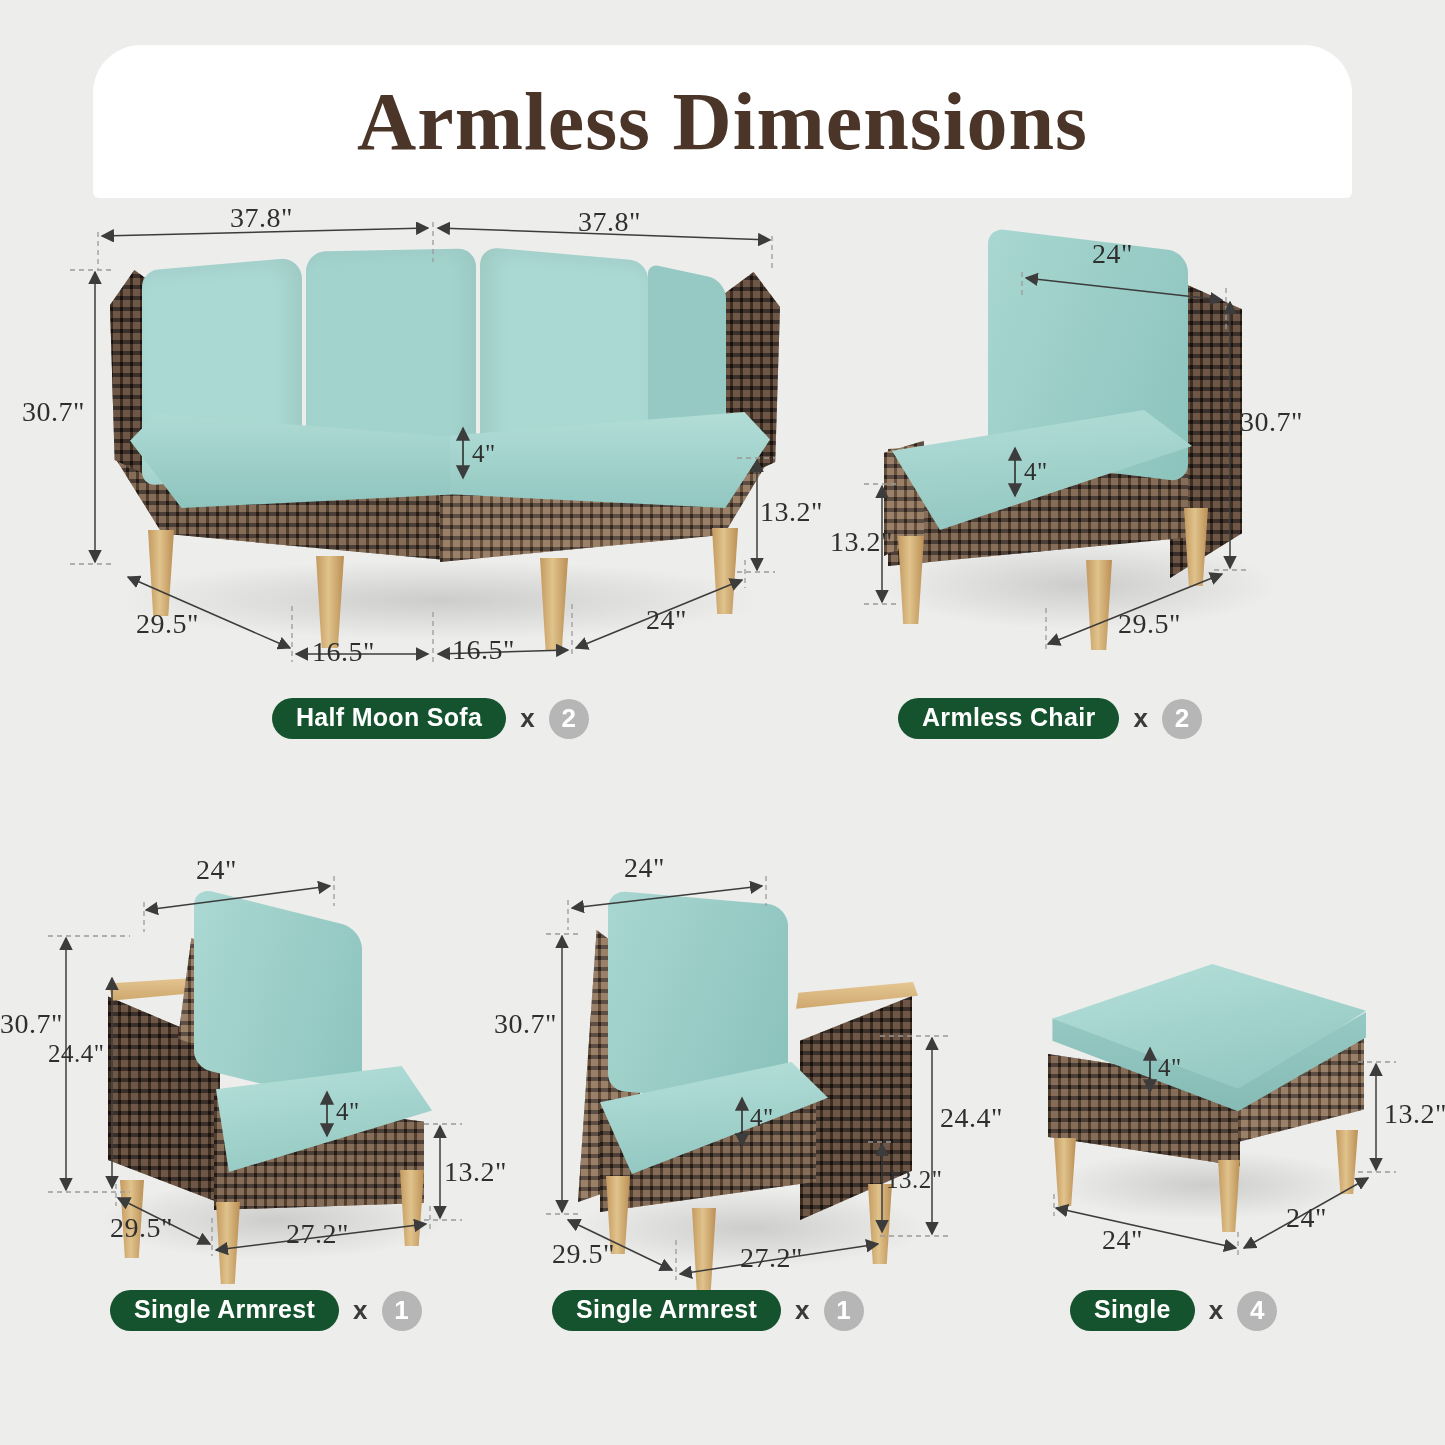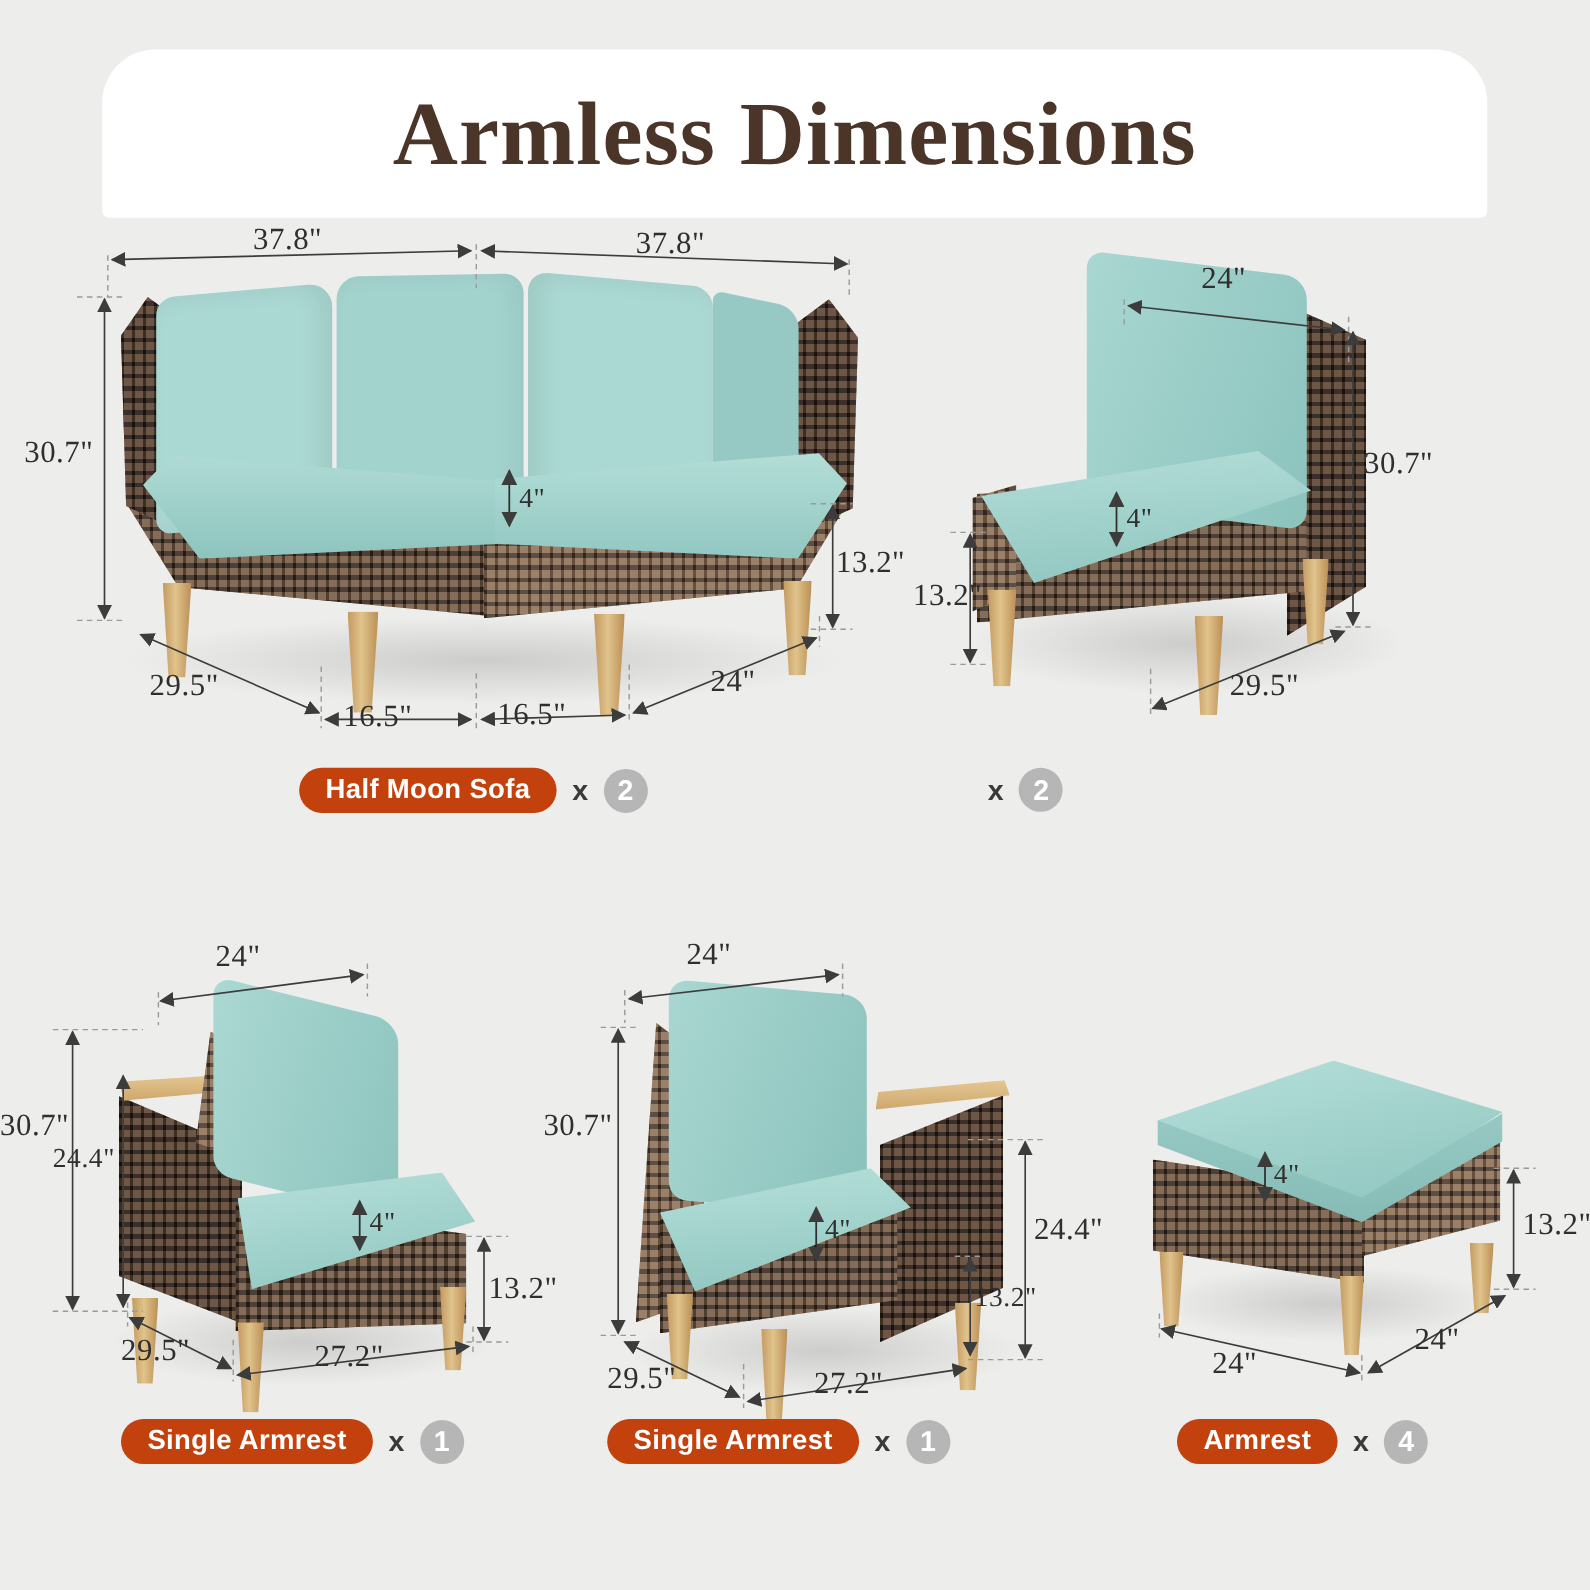--- a/index.html
+++ b/index.html
@@ -32,21 +32,21 @@
   
   .panel{ position:absolute; }
 
   
   .name-row{
     position:absolute;
     display:flex; align-items:center; gap:14px;
     white-space:nowrap;
   }
   .pill{
-    background:#c2410c; color:#fff;
+    background:#14532d; color:#fff;
     border-radius:999px;
     padding:7px 24px 9px 24px;
     font-size:25px; font-weight:bold;
     letter-spacing:.3px;
     line-height:1;
   }
   .times{ color:#3a3a3a; font-size:26px; font-weight:bold; }
   .qty{
     background:#b6b6b6; color:#fff;
     width:40px; height:40px; border-radius:50%;
@@ -279,20 +279,21 @@
     <line x1="216" y1="608" x2="216" y2="652" stroke="#9a9a9a" stroke-width="1.3" stroke-dasharray="5 4"></line>
   </svg>
 
   <span class="dim" style="left:262px;top:238px;">24"</span>
   <span class="dim" style="left:410px;top:406px;">30.7"</span>
   <span class="dim sm" style="left:194px;top:458px;">4"</span>
   <span class="dim" style="left:0px;top:526px;">13.2"</span>
   <span class="dim" style="left:288px;top:608px;">29.5"</span>
 
   <div class="name-row" style="left:68px;top:698px;">
+    <span class="pill">Armless Chair</span>
     <span class="times">x</span>
     <span class="qty">2</span>
   </div>
 </div>
 
 <div class="panel" style="left:0;top:820px;width:500px;height:620px;">
 
   <div class="fw" style="left:90px;top:60px;width:370px;height:390px;">
 
     <div class="shadow" style="left:10px;top:300px;width:350px;height:80px;"></div>
@@ -501,17 +502,17 @@
 
     <line x1="244" y1="428" x2="368" y2="358" stroke="#3c3c3c" stroke-width="1.5" marker-start="url(#a2)" marker-end="url(#a1)"></line>
   </svg>
 
   <span class="dim sm" style="left:158px;top:234px;">4"</span>
   <span class="dim" style="left:384px;top:278px;">13.2"</span>
   <span class="dim" style="left:102px;top:404px;">24"</span>
   <span class="dim" style="left:286px;top:382px;">24"</span>
 
   <div class="name-row" style="left:70px;top:470px;">
-    <span class="pill">Armrest</span>
+    <span class="pill">Single</span>
     <span class="times">x</span>
     <span class="qty">4</span>
   </div>
 </div>
 
 </body></html>

